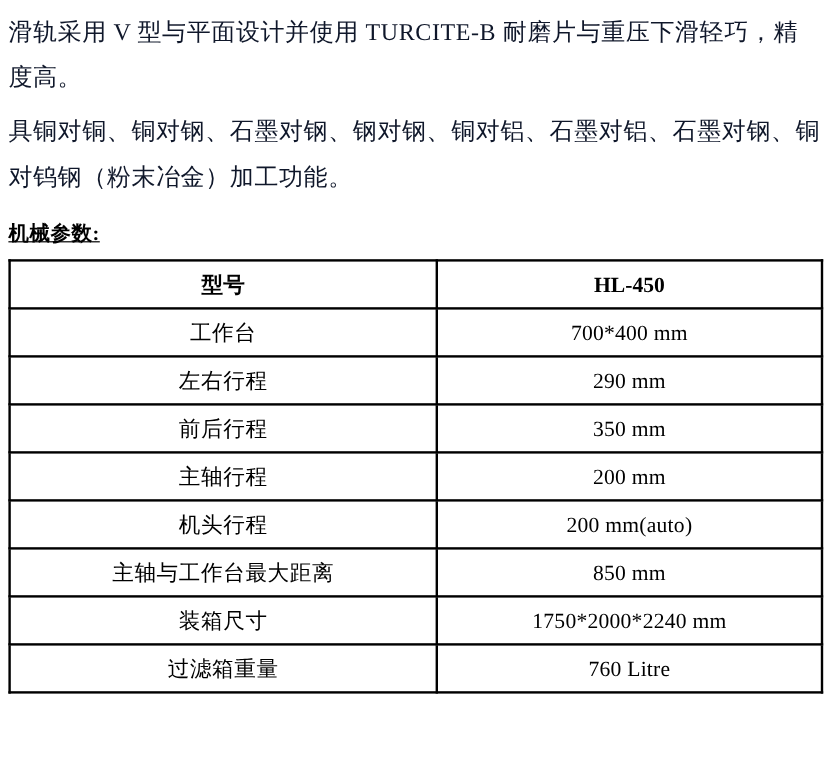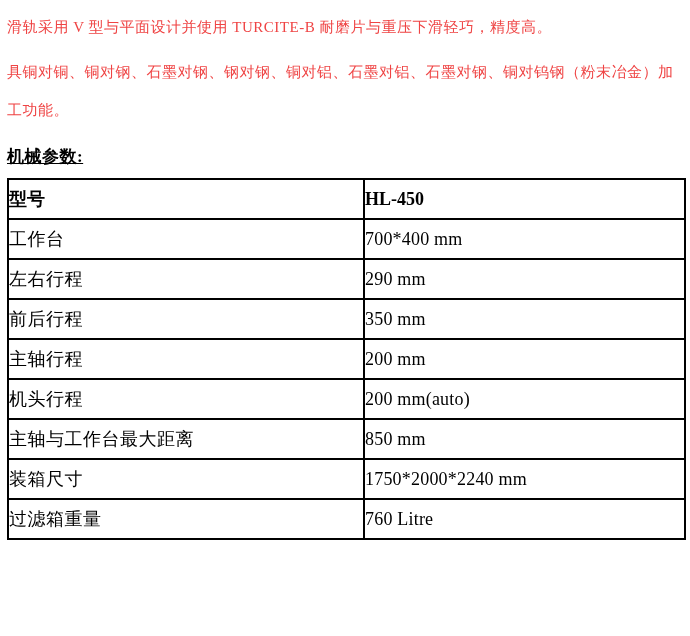--- a/index.html
+++ b/index.html
@@ -13,45 +13,45 @@
     position: relative;
     width: 690px;
     height: 636px;
     background: #ffffff;
     overflow: hidden;
     box-sizing: border-box;
     padding: 8px 6px 0 7px;
   }
   .para {
     margin: 0;
-    font-size: 15px;
+    font-size: 20px;
     line-height: 38px;
     letter-spacing: 0.5px;
-    color: #ef4444;
+    color: #0f172a;
   }
   .para-1 { margin-top: 0; }
   .para-2 { margin-top: 7px; }
   .section-heading {
     margin: 16px 0 0 0;
     font-size: 17px;
     font-weight: bold;
     line-height: 24px;
     letter-spacing: 0.5px;
     text-decoration: underline;
   }
   table.spec-table {
     border-collapse: collapse;
     width: 677px;
     margin-top: 9px;
     table-layout: fixed;
   }
   table.spec-table td, table.spec-table th {
     border: 2px solid #000000;
     height: 38px;
-    text-align: left;
+    text-align: center;
     vertical-align: middle;
     font-size: 18px;
     padding: 0;
     background: #ffffff;
   }
   col.col-param { width: 356px; }
   col.col-value { width: 321px; }
   th.header-cell { font-weight: bold; }
   td.param-cell { letter-spacing: 0.5px; }
   td.value-cell { letter-spacing: 0.2px; }

